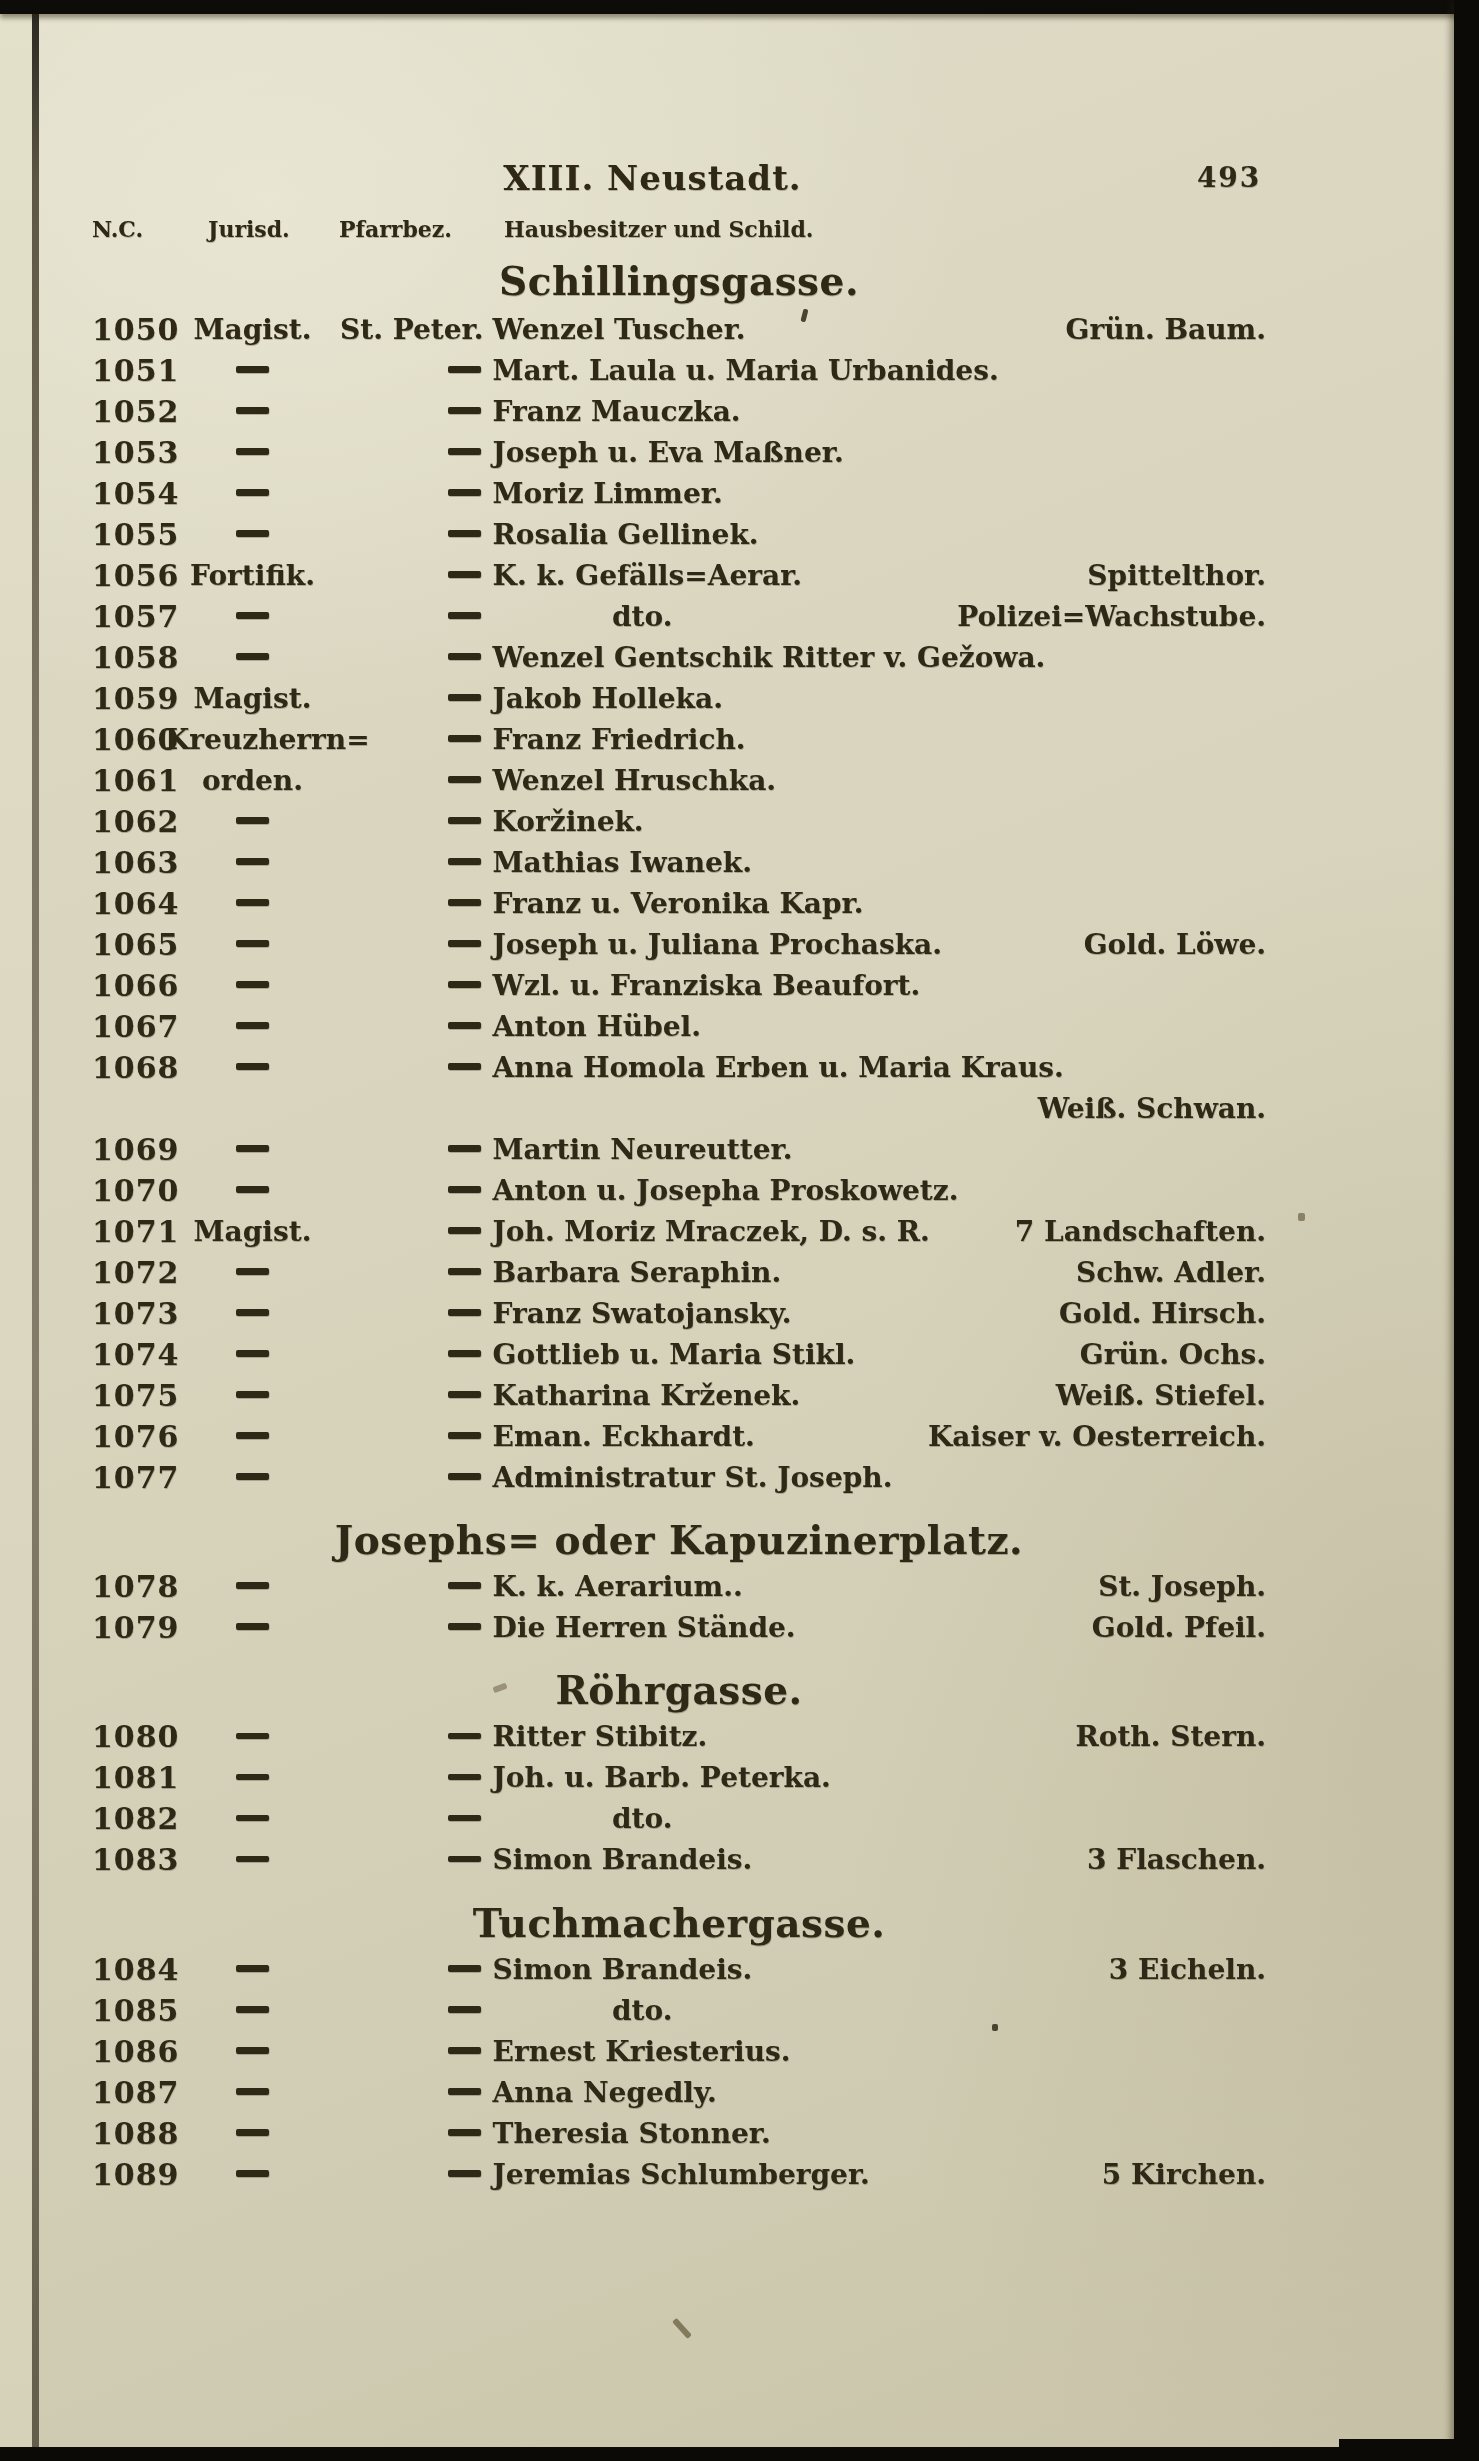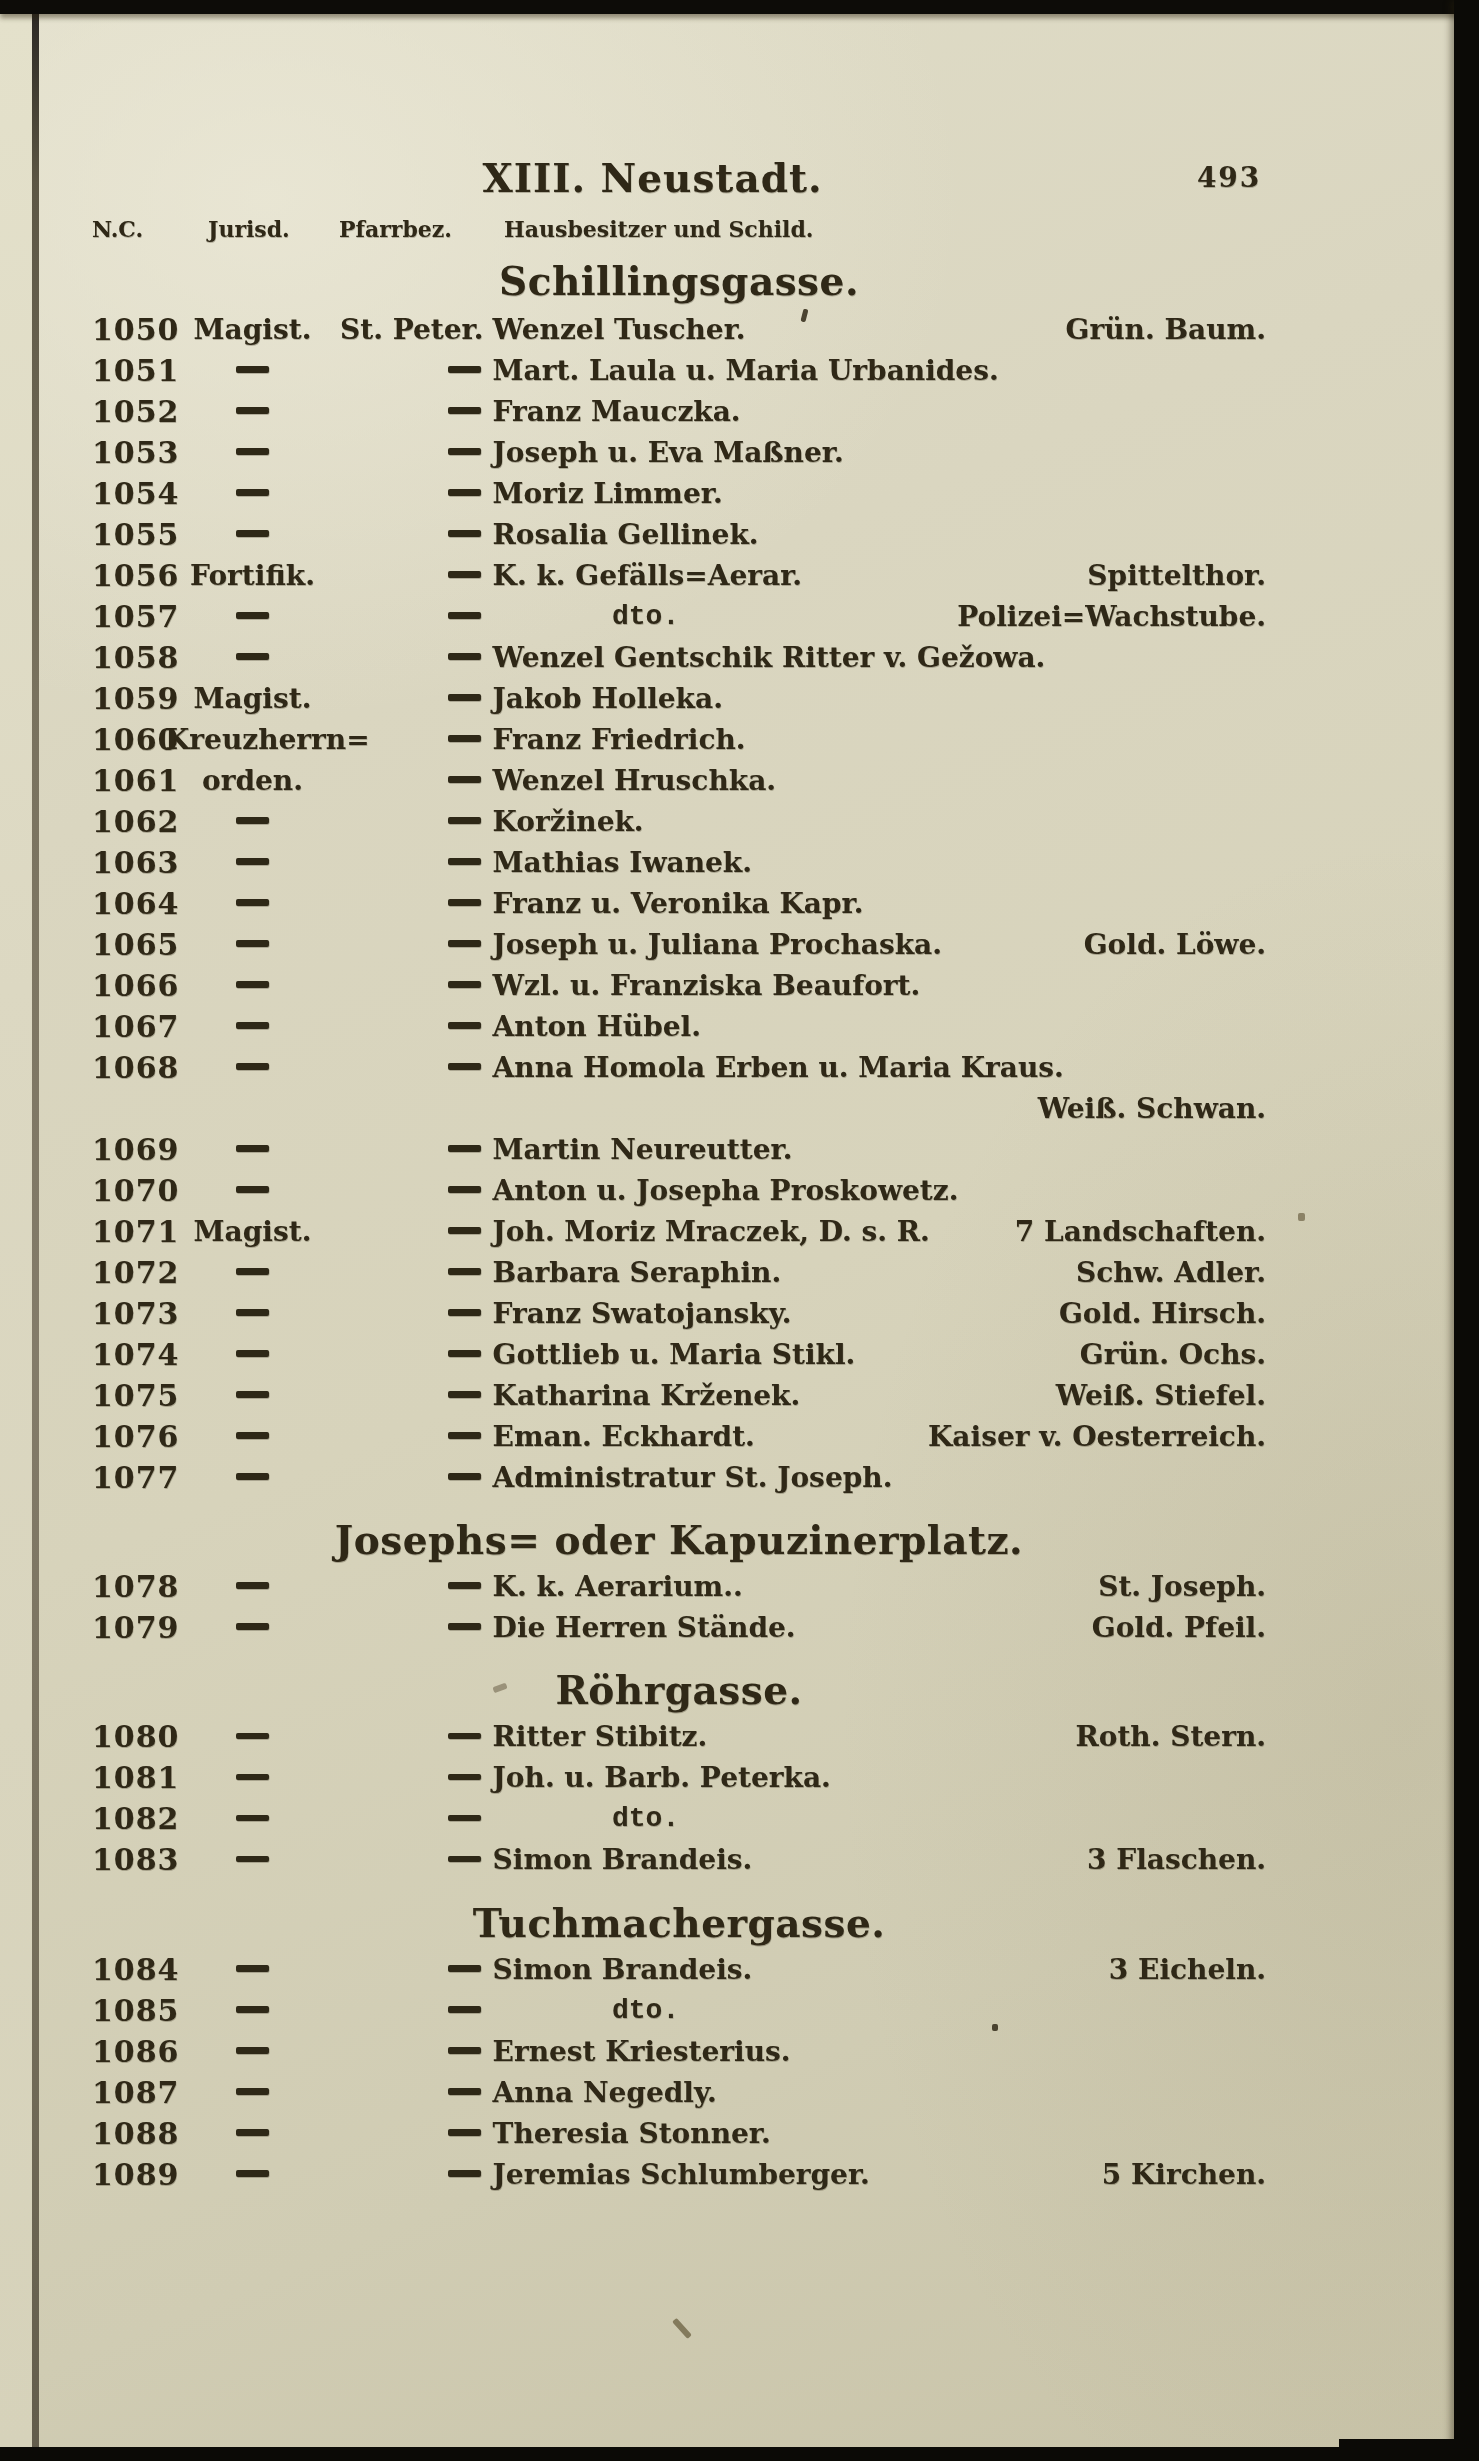--- a/index.html
+++ b/index.html
@@ -22,21 +22,21 @@
   .border-bottom-step { position:absolute; bottom:0; right:26px; width:115px; height:23px; background:#0b0a06; }
   .margin-strip  { position:absolute; top:13.6px; bottom:15.5px; left:0; width:32px;
                    background:linear-gradient(180deg,#e4e1cb, #dcd8c2 40%, #d6d2ba); }
   .fold-line     { position:absolute; top:11.6px; bottom:7.8px; left:32px; width:6.8px; opacity:.9;
                    background:linear-gradient(180deg,#171410 0%, #4d4735 7%, #6e6753 28%, #7a7260 55%, #6a6350 80%, #565040 100%); }
 
   .sheet { position:absolute; top:13.6px; left:39px; right:26px; bottom:15.5px; }
   .inner { position:absolute; top:0; left:53px; width:1174px; height:100%; }
 
   .page-title  { position:absolute; top:144px; left:0; right:53px; height:41px; line-height:41px;
-                 text-align:center; font-size:39px; letter-spacing:1px; }
+                 text-align:center; font-size:34px; letter-spacing:1px; }
   .page-number { position:absolute; top:147px; right:4.9px; font-size:28px; letter-spacing:1.9px; }
 
   .col-headers { position:absolute; top:202px; left:0; right:0; height:31px; font-size:22px; }
   .col-headers span { position:absolute; top:0; white-space:nowrap; }
   .ch-nc   { left:0; }
   .ch-jur  { left:116px; }
   .ch-pfa  { left:247px; }
   .ch-own  { left:412px; }
 
   .register { position:absolute; top:243px; left:0; right:0; }
@@ -44,21 +44,21 @@
   .section-heading { height:49px; line-height:47px; margin-top:19.4px; text-align:center;
                      font-size:39px; letter-spacing:0.5px; white-space:nowrap; }
   .table-section:first-child .section-heading { margin-top:0; height:52px; line-height:49px; }
 
   .row { display:flex; height:41px; line-height:41px; font-size:28px; }
   .cell { overflow:visible; }
   .cell-nc       { width:73px;  font-size:30px; letter-spacing:1px; }
   .cell-jurisd   { width:175px; text-align:center; white-space:nowrap; }
   .cell-pfarrbez { width:141px; text-align:right; white-space:nowrap; }
   .cell-owner    { flex:1; padding-left:11.6px; white-space:nowrap; }
-  .cell-owner.dto{ padding-left:131px;font-family:Liberation Mono, monospace; }
+  .cell-owner.dto{ padding-left:131px; }
   .cell-schild   { text-align:right; white-space:nowrap; padding-left:7.8px; }
 
   .dash-mark { display:inline-block; width:33px; height:6.8px; margin-bottom:5.8px;
                background:#2e2817; border-radius:1.9px; vertical-align:middle;
                box-shadow:0.5px 0.7px 0 rgba(47,40,23,.35); }
 
   
   .speck { position:absolute; background:#6f6850; border-radius:1.9px; }
   .speck-stroke { left:679px; top:2317px; width:5.8px; height:23px; transform:rotate(-42deg); background:#837a5c; }
   .speck-comma  { left:802px; top:309px; width:4.9px; height:12.6px; transform:rotate(14deg); background:#4a4330; }

